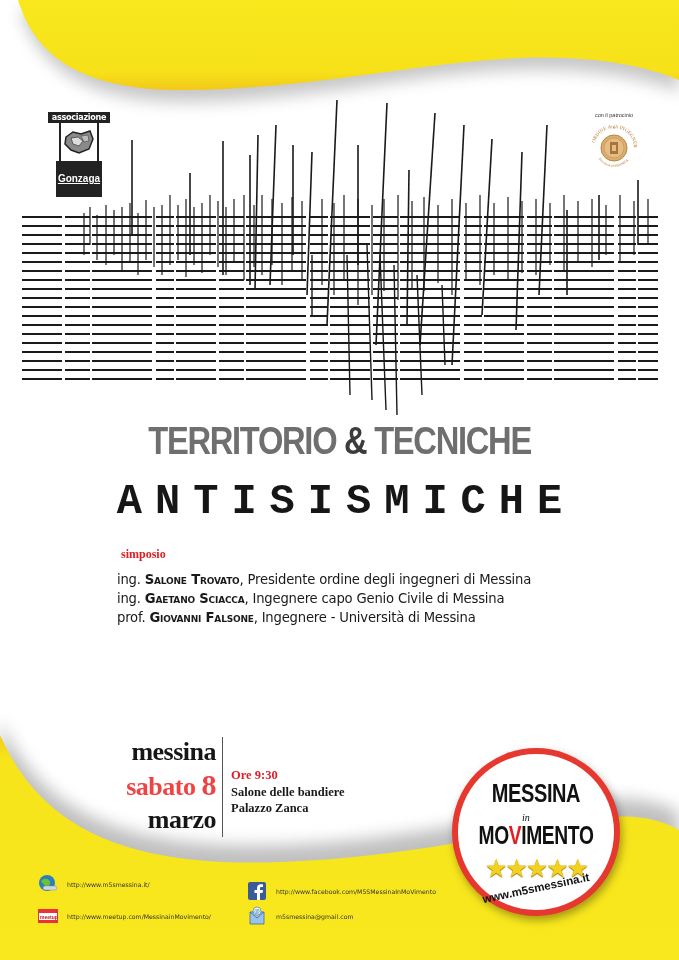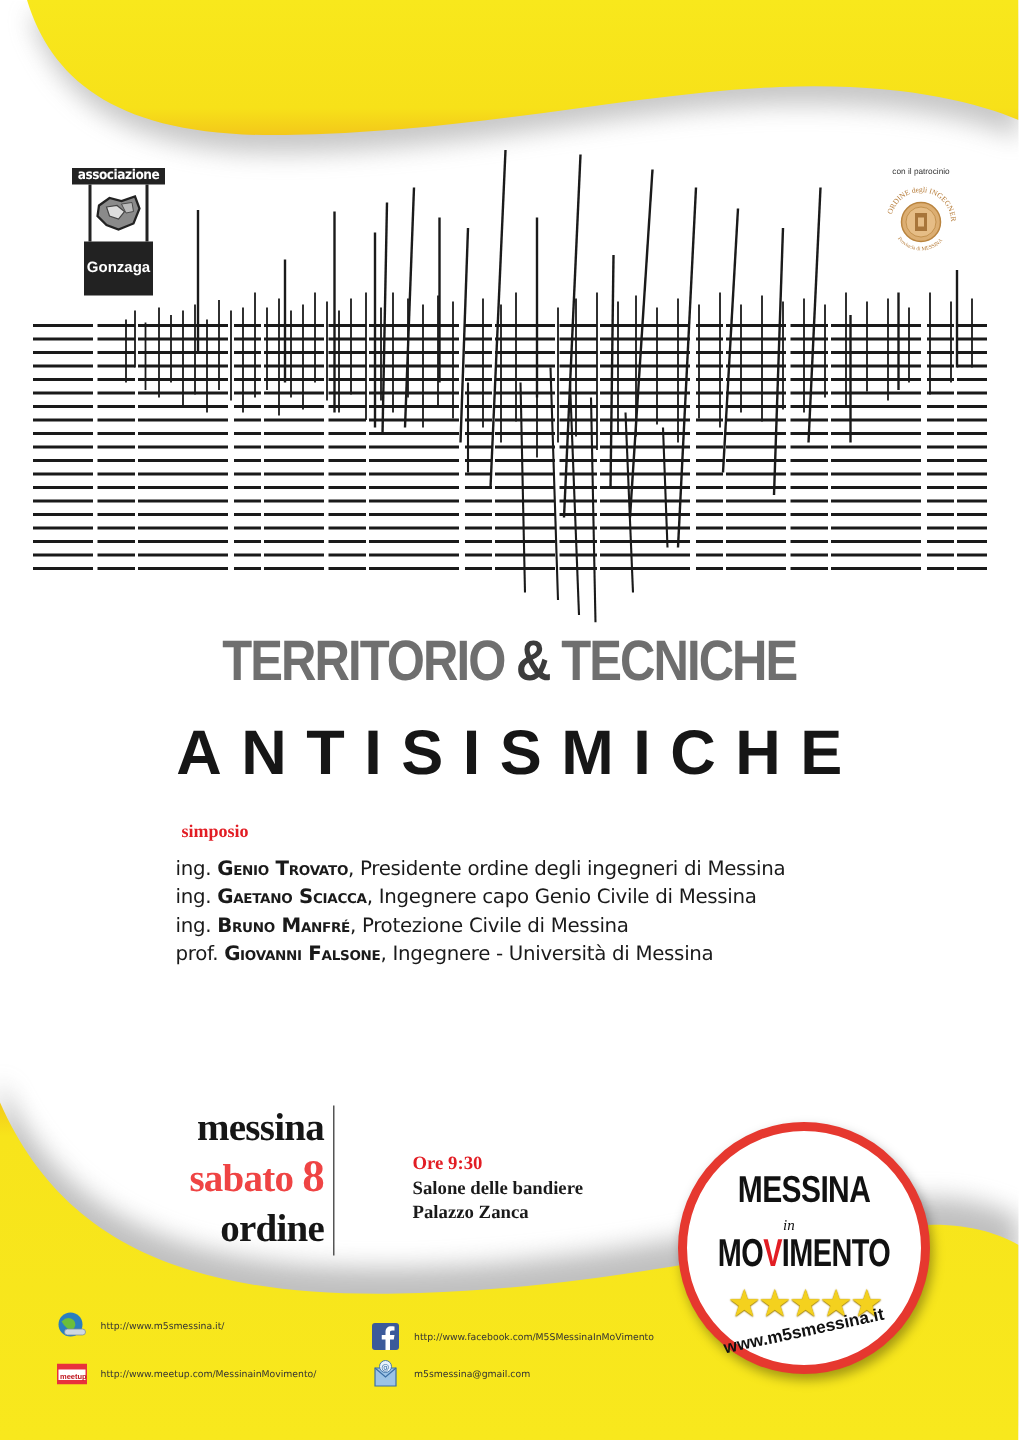--- a/index.html
+++ b/index.html
@@ -5,47 +5,47 @@
     * { margin: 0; padding: 0; box-sizing: border-box; }
     html, body { width: 679px; height: 960px; overflow: hidden; background: #ffffff; }
     body { position: relative; font-family: "Liberation Sans", sans-serif; }
     .bg-svg { position: absolute; left: 0; top: 0; width: 679px; height: 960px; z-index: 0; }
     .layer { position: absolute; z-index: 2; }
 
     
     .logo-gonzaga { left: 48px; top: 112px; width: 62px; text-align: center; }
     .logo-gonzaga .lbl { display: block; font-family: "DejaVu Sans Condensed", "DejaVu Sans", sans-serif; font-size: 9px; font-weight: bold; color: #fff; background: #222; letter-spacing: -0.3px; line-height: 11px; padding: 0 1px; }
     .logo-gonzaga .frame { margin: 0 auto; width: 40px; height: 38px; border: 2px solid #222; border-top: none; border-bottom: none; display: flex; align-items: center; justify-content: center; }
-    .logo-gonzaga .lbl2 { display: inline-block; font-size: 10px; font-weight: bold; color: #fff; background: #222; padding: 12px 2px; line-height: 12px; }
+    .logo-gonzaga .lbl2 { display: inline-block; font-size: 10px; font-weight: bold; color: #fff; background: #222; padding: 12px 2px; line-height: 12px; text-decoration: underline; }
 
     .patrocinio { left: 580px; top: 112px; width: 68px; text-align: center; }
     .patrocinio .cap { font-size: 5.5px; color: #333; display: block; margin-bottom: 3px; }
     .seal { width: 54px; height: 54px; margin: 0 auto; border-radius: 50%; position: relative; }
 
     
     .seismo { left: 22px; top: 95px; width: 636px; height: 320px; }
 
     
     .title1 { left: 0; width: 679px; top: 420px; text-align: center; font-family: "Liberation Sans", sans-serif; font-weight: bold; font-size: 38px; color: #6f6f6f; letter-spacing: -1.5px; transform: scaleX(0.86); transform-origin: 340px 0; }
     .title1 .amp { color: #3c3c3c; }
-    .title2 { left: 0; width: 679px; top: 478px; text-align: center; font-family: Liberation Sans, sans-serif; font-weight: bold; font-size: 42px; color: #161616; letter-spacing: 13px; padding-left: 13px; }
+    .title2 { left: 0; width: 679px; top: 478px; text-align: center; font-family: Liberation Mono, monospace; font-weight: bold; font-size: 42px; color: #161616; letter-spacing: 13px; padding-left: 13px; }
 
     
     .simposio { left: 121px; top: 547px; font-family: "Liberation Serif", serif; font-weight: bold; font-size: 12px; color: #e21d24; }
     .speakers { left: 117px; top: 570px; width: 520px; }
     .speaker { font-family: "DejaVu Sans", sans-serif; font-size: 13.2px; color: #1a1a1a; line-height: 19px; white-space: nowrap; letter-spacing: -0.2px; }
     .speaker .name { font-weight: bold; font-variant: small-caps; }
 
     
     .dateblock { left: 70px; top: 735px; width: 146px; text-align: right; font-family: "Liberation Serif", serif; font-weight: bold; }
     .d-line { font-size: 26px; line-height: 33px; color: #161616; letter-spacing: -0.5px; }
     .d-red { color: #ef4444; }
     .d-red .num { font-size: 30px; }
     .divider { left: 222px; top: 737px; width: 1px; height: 100px; background: #555; }
-    .venue { left: 231px; top: 767px; font-family: "Liberation Serif", serif; font-weight: bold; font-size: 12.5px; line-height: 16.5px; color: #1a1a1a; margin-left: 44px; }
+    .venue { left: 231px; top: 767px; font-family: "Liberation Serif", serif; font-weight: bold; font-size: 12.5px; line-height: 16.5px; color: #1a1a1a; }
     .venue .time { color: #e21d24; }
 
     
     .badge { left: 452px; top: 748px; width: 168px; height: 168px; border-radius: 50%; background: #fff; border: 6px solid #e6382f; box-shadow: 2px 4px 8px rgba(0,0,0,0.35); }
     .badge .b-top { position: absolute; top: 25px; left: 0; width: 100%; text-align: center; font-family: "Liberation Sans", sans-serif; font-weight: bold; font-size: 25px; color: #111; transform: scaleX(0.8); letter-spacing: -0.5px; }
     .badge .b-in { position: absolute; top: 58px; left: 64px; font-family: "Liberation Serif", serif; font-style: italic; font-size: 10px; color: #111; }
     .badge .b-mov { position: absolute; top: 66px; left: 0; width: 100%; text-align: center; font-family: "Liberation Sans", sans-serif; font-weight: bold; font-size: 26px; color: #111; transform: scaleX(0.74); letter-spacing: -0.5px; }
     .badge .b-mov .v { color: #e21d24; }
     .badge .stars { position: absolute; top: 100px; left: 0; width: 100%; text-align: center; font-size: 25px; color: #f4d11e; letter-spacing: -2px; text-shadow: 0 0 1px #b08a00, 0 1px 1px #9a7a00; }
     .badge .b-url { position: absolute; top: 128px; left: 0; width: 100%; text-align: center; font-family: "Liberation Sans", sans-serif; font-weight: bold; font-size: 11.5px; color: #111; transform: rotate(-12deg); }
@@ -235,43 +235,39 @@
   <span>TERRITORIO</span>
   <span class="amp">&amp;</span>
   <span>TECNICHE</span>
 </div>
 <div class="layer title2">ANTISISMICHE</div>
 
 <div class="layer simposio">simposio</div>
 <div class="layer speakers">
   <div class="speaker">
     <span>ing.</span>
-    <span class="name">Genio Trovato</span><span>, Presidente ordine degli ingegneri di Messina</span>
+    <span class="name">Salone Trovato</span><span>, Presidente ordine degli ingegneri di Messina</span>
   </div>
   <div class="speaker">
     <span>ing.</span>
     <span class="name">Gaetano Sciacca</span><span>, Ingegnere capo Genio Civile di Messina</span>
-  </div>
-  <div class="speaker">
-    <span>ing.</span>
-    <span class="name">Bruno Manfré</span><span>, Protezione Civile di Messina</span>
   </div>
   <div class="speaker">
     <span>prof.</span>
     <span class="name">Giovanni Falsone</span><span>, Ingegnere - Università di Messina</span>
   </div>
 </div>
 
 <div class="layer dateblock">
   <div class="d-line">messina</div>
   <div class="d-line d-red">
     <span>sabato</span>
     <span class="num">8</span>
   </div>
-  <div class="d-line">ordine</div>
+  <div class="d-line">marzo</div>
 </div>
 <div class="layer divider"></div>
 <div class="layer venue">
   <div class="time">Ore 9:30</div>
   <div>Salone delle bandiere</div>
   <div>Palazzo Zanca</div>
 </div>
 
 <div class="layer badge">
   <div class="b-top">MESSINA</div>

